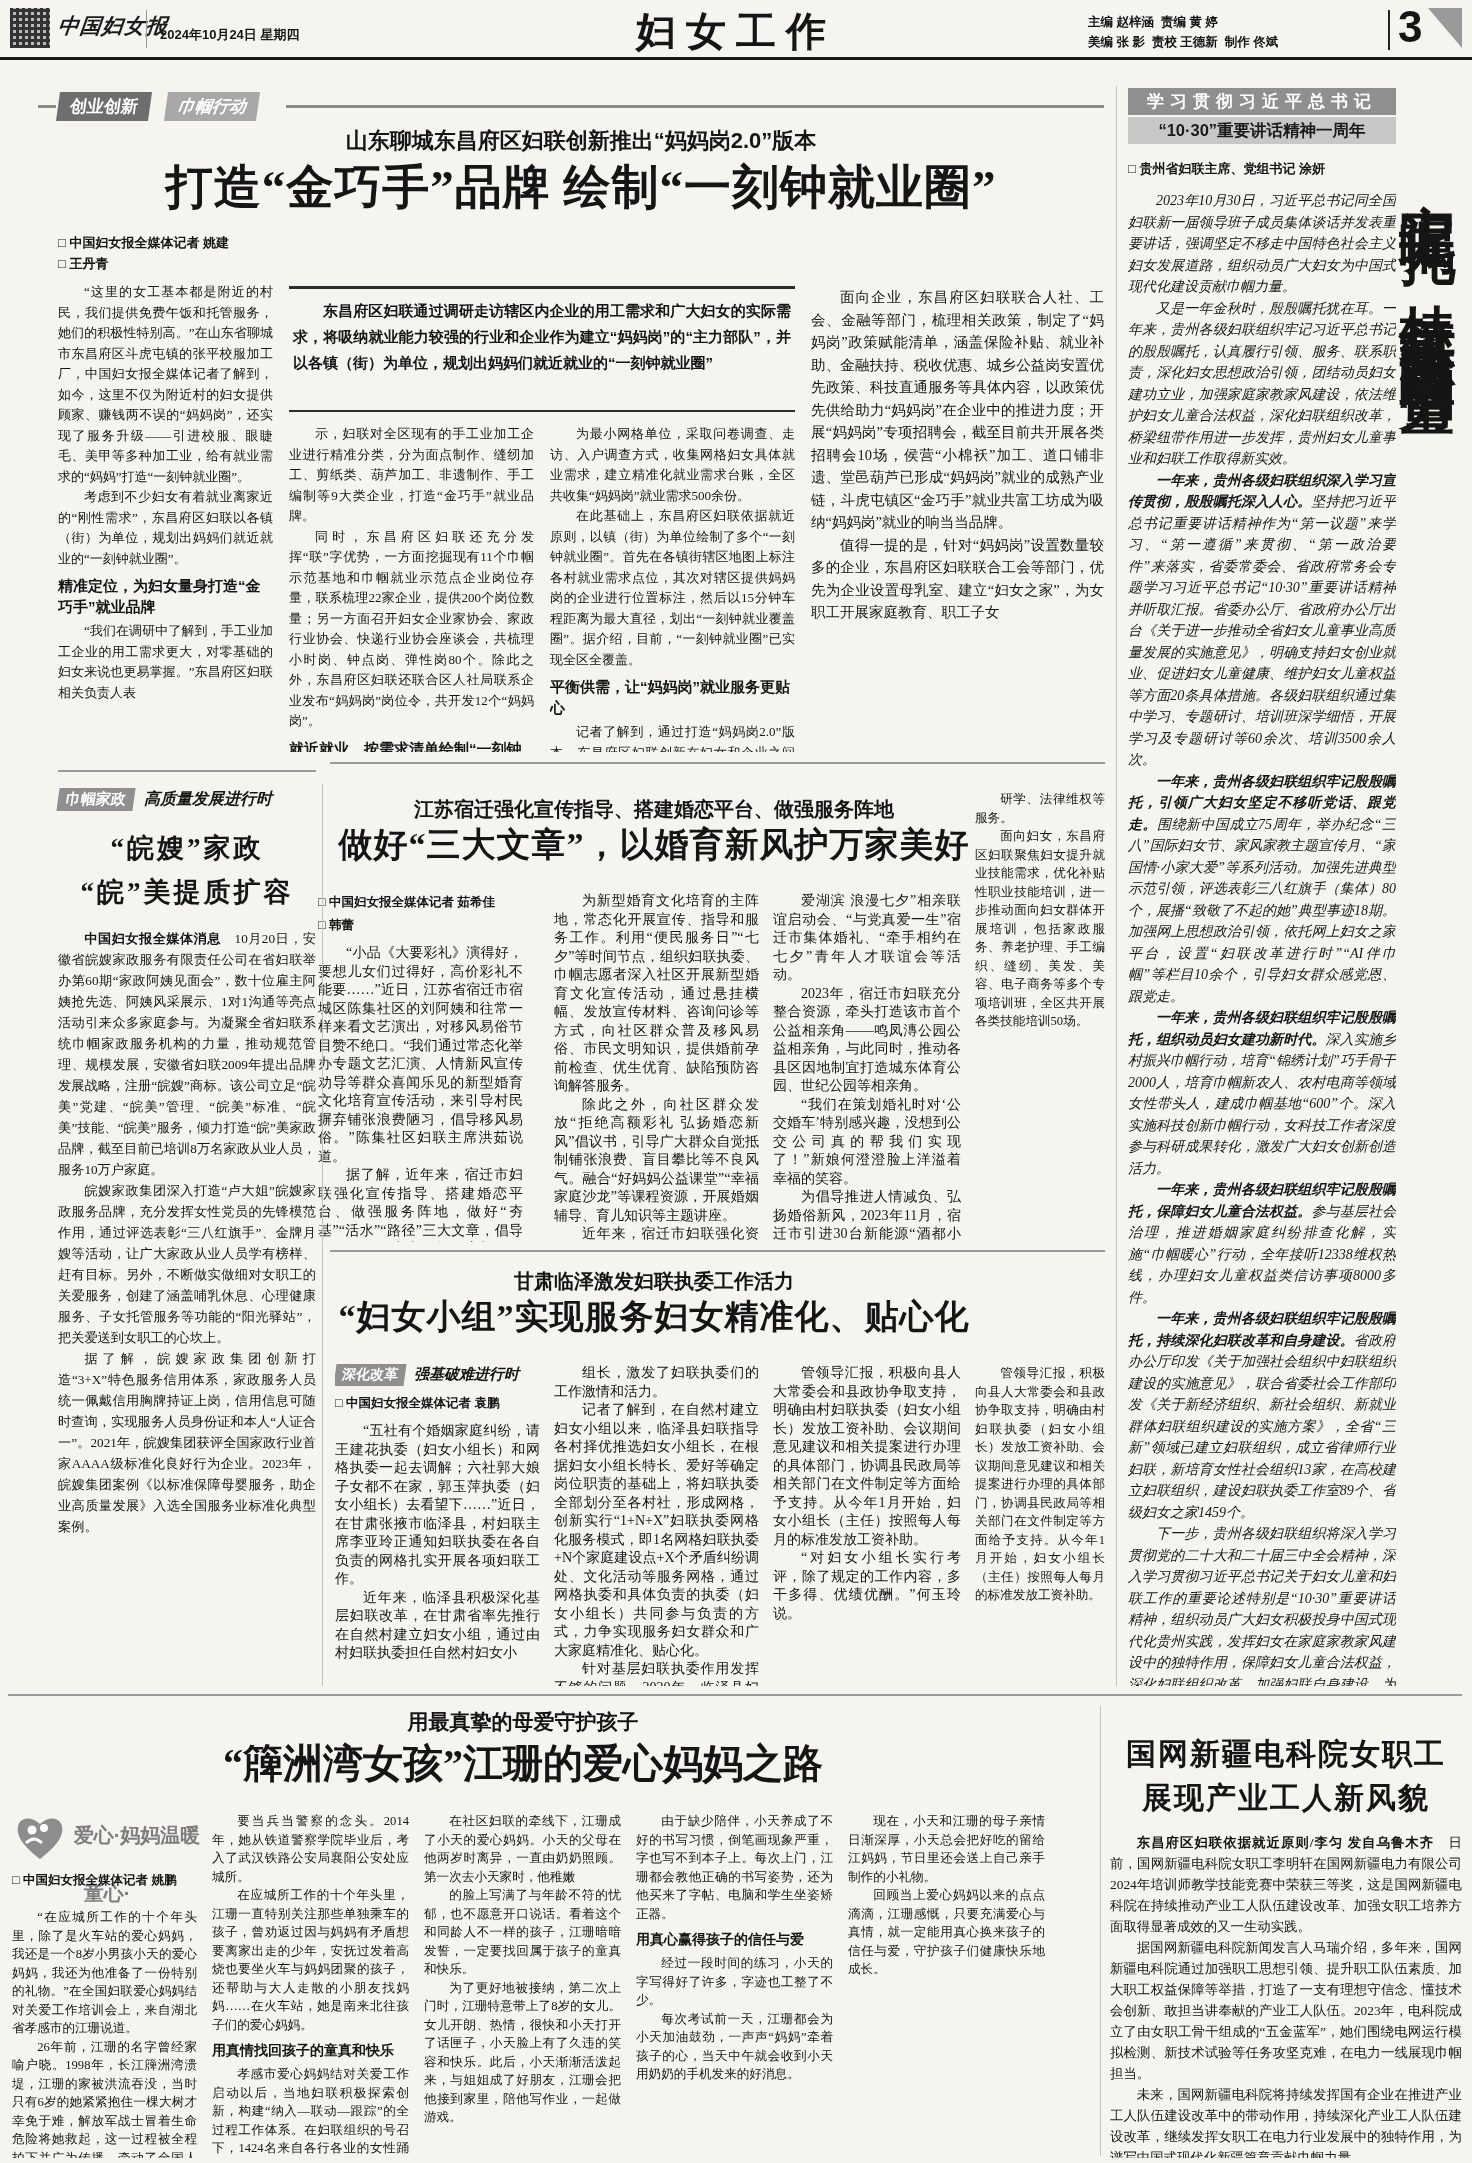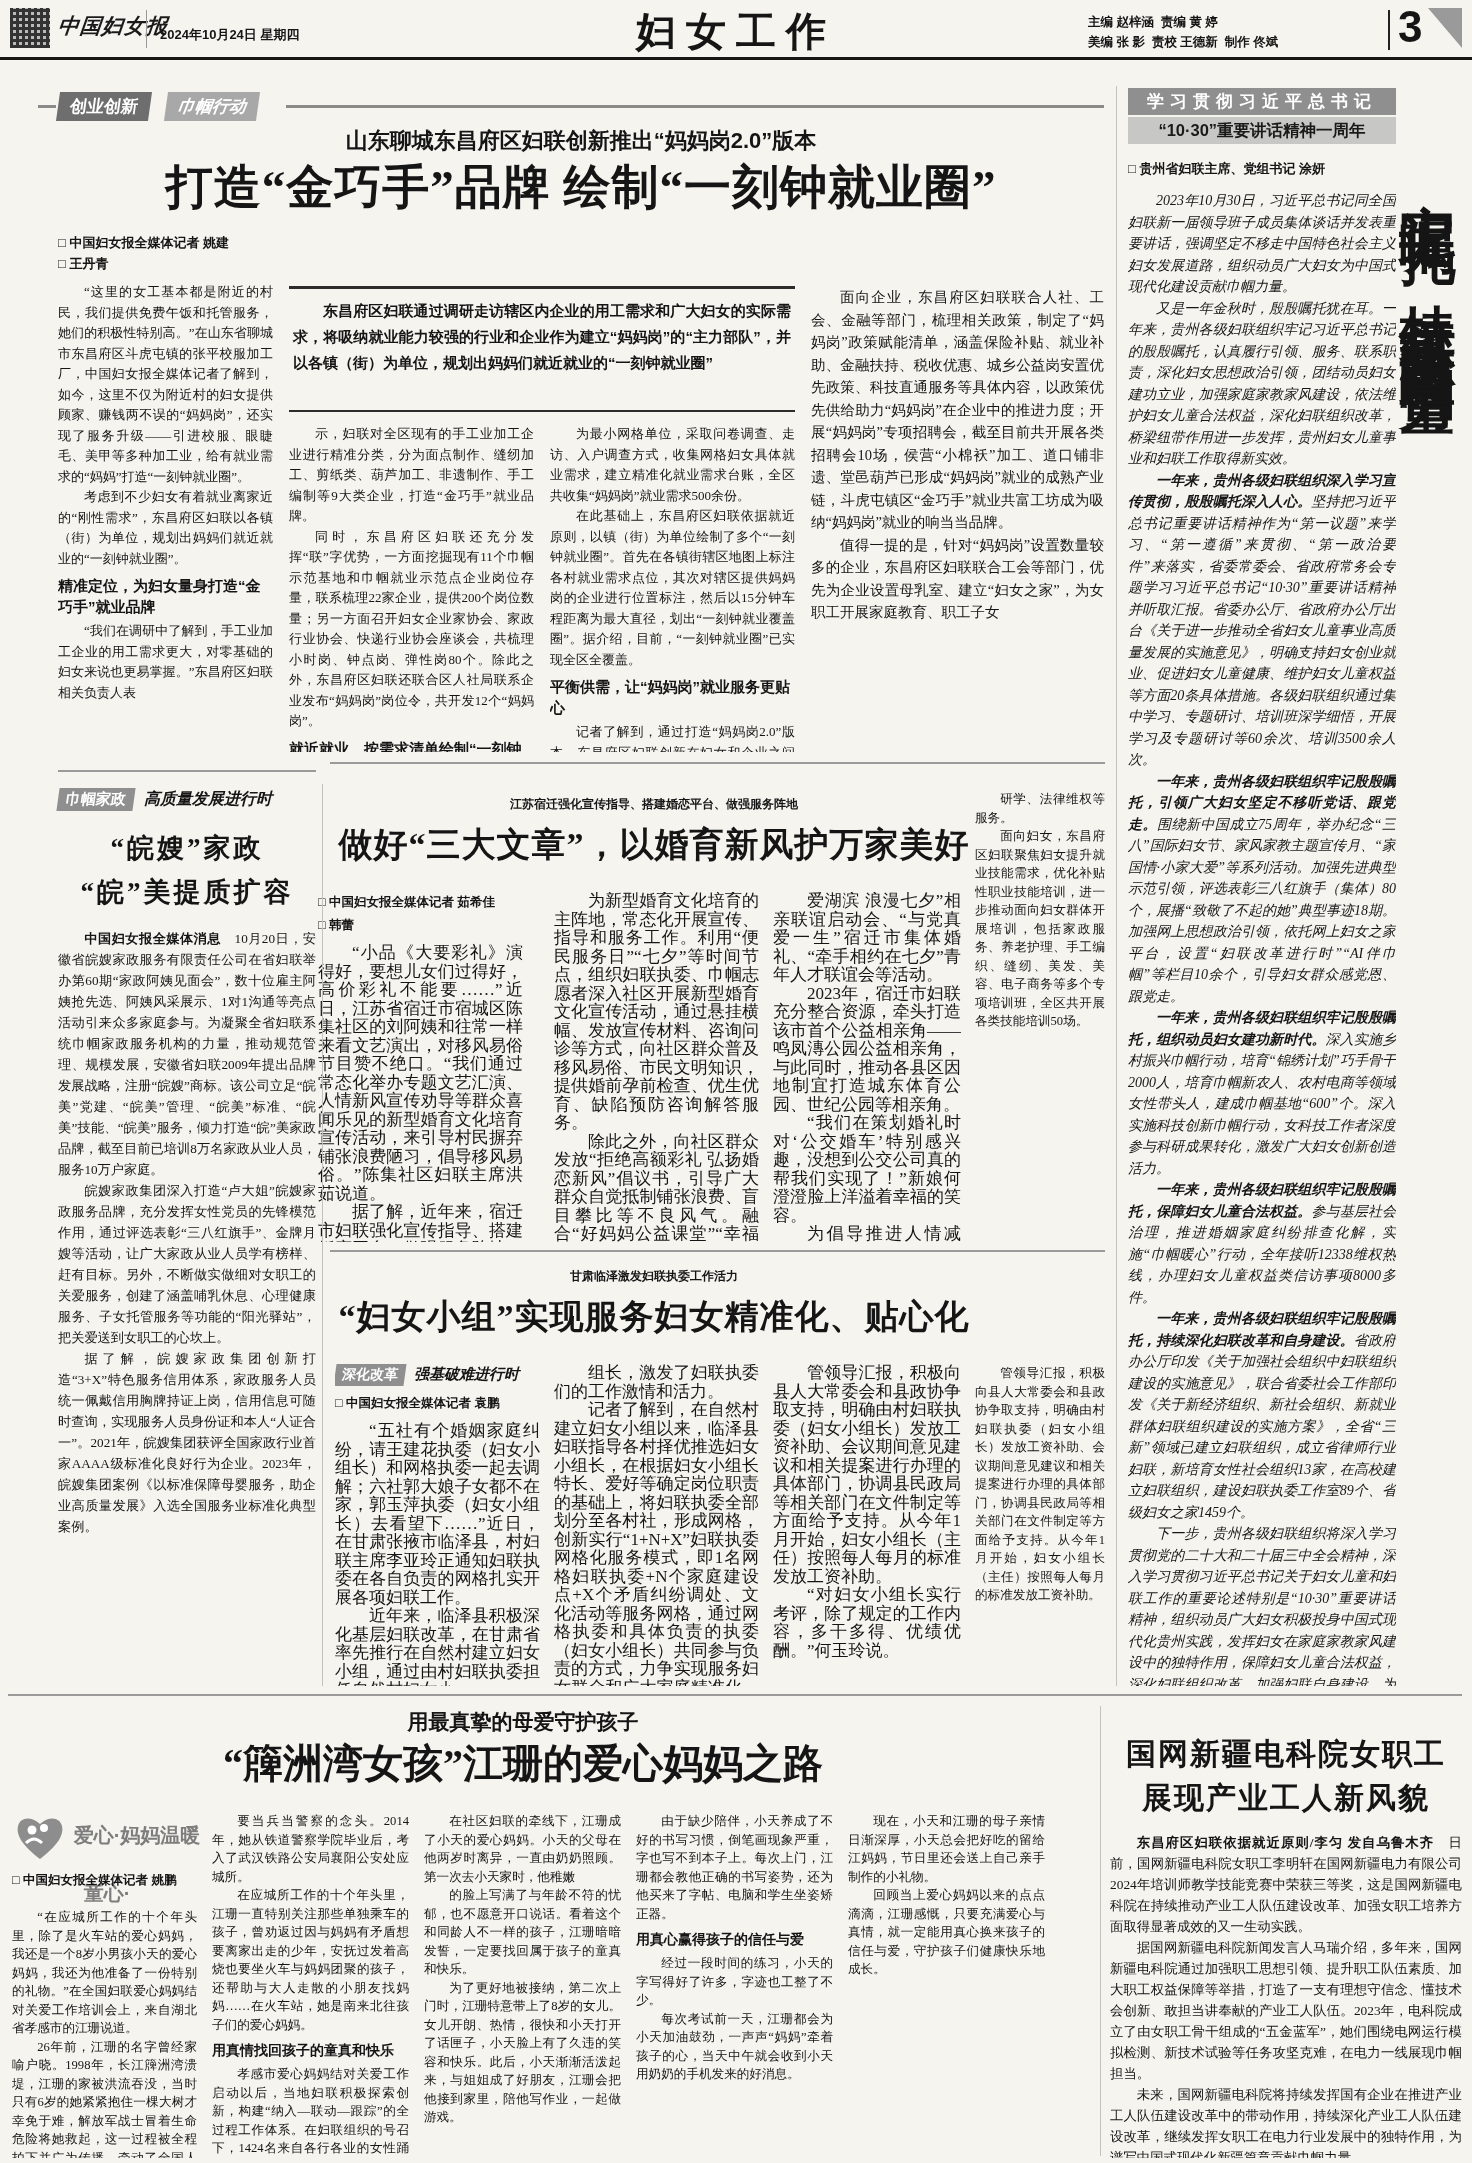--- a/index.html
+++ b/index.html
@@ -74,25 +74,25 @@
   .ws-kick{position:absolute;left:58px;top:788px;width:258px;height:26px;}
   .ws-badge{display:inline-block;background:#8f8f8f;color:#fff;font-size:15px;font-weight:800;
       padding:2px 8px;font-family:"Liberation Sans",sans-serif;transform:skewX(-8deg);}
   .ws-rest{display:inline-block;font-size:16px;font-weight:800;font-style:italic;
       font-family:"Liberation Sans",sans-serif;margin-left:6px;}
   .ws-head{position:absolute;left:58px;top:826px;width:258px;text-align:center;font-size:27px;
       font-weight:900;line-height:44px;letter-spacing:3px;font-family:"Liberation Serif",serif;}
   .ws-body{position:absolute;left:58px;top:928px;width:258px;height:758px;overflow:hidden;}
   .ws-body p{font-size:13.2px;line-height:21px;}
   
-  .mid-kick{position:absolute;width:648px;text-align:center;font-size:12px;font-weight:800;
+  .mid-kick{position:absolute;width:648px;text-align:center;font-size:20px;font-weight:800;
       font-family:"Liberation Sans",sans-serif;}
   .mid-head{position:absolute;width:648px;text-align:center;font-size:34px;font-weight:900;
       letter-spacing:1px;font-family:"Liberation Serif",serif;}
-  .m p.t{font-size:17px;line-height:18.5px;}
+  .m p.t{font-size:14px;line-height:18.5px;}
   .lz-badge{display:inline-block;background:#8f8f8f;color:#fff;font-size:14px;font-weight:800;
       padding:2px 7px;font-family:"Liberation Sans",sans-serif;transform:skewX(-8deg);}
   .lz-rest{display:inline-block;font-size:15px;font-weight:800;font-style:italic;
       font-family:"Liberation Sans",sans-serif;margin-left:5px;}
   
   .js-kick{position:absolute;left:8px;top:1708px;width:1030px;text-align:center;font-size:21px;
       font-weight:800;font-family:"Liberation Sans",sans-serif;}
   .js-head{position:absolute;left:8px;top:1736px;width:1030px;text-align:center;font-size:40px;
       font-weight:900;font-family:"Liberation Serif",serif;}
   .js-badge{position:absolute;left:12px;top:1806px;width:190px;height:58px;text-align:center;}

